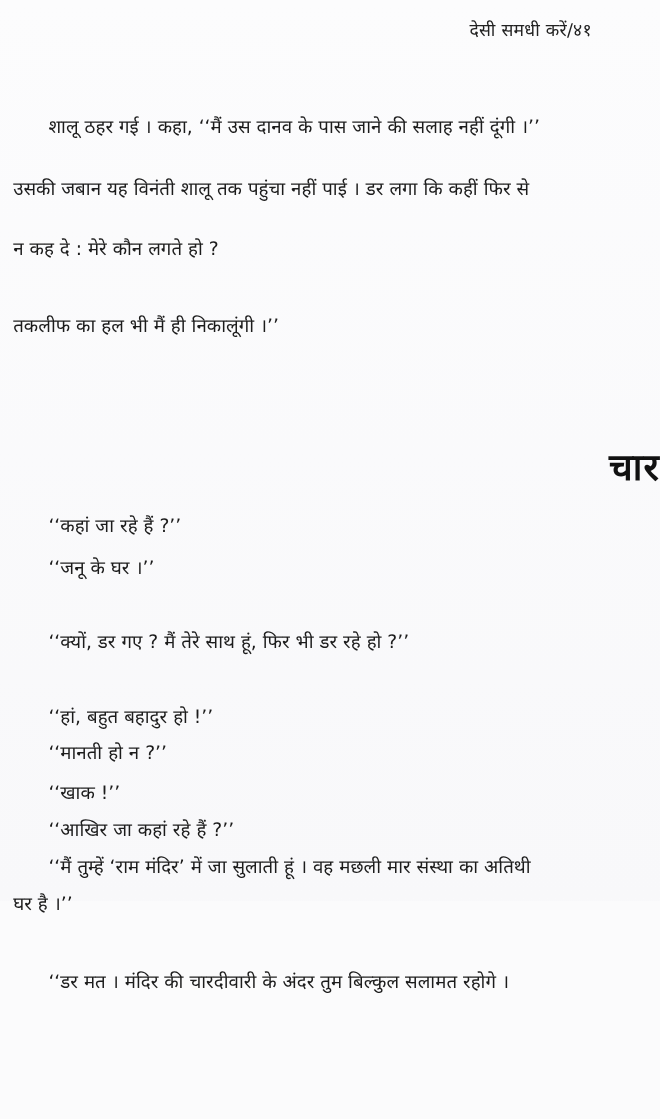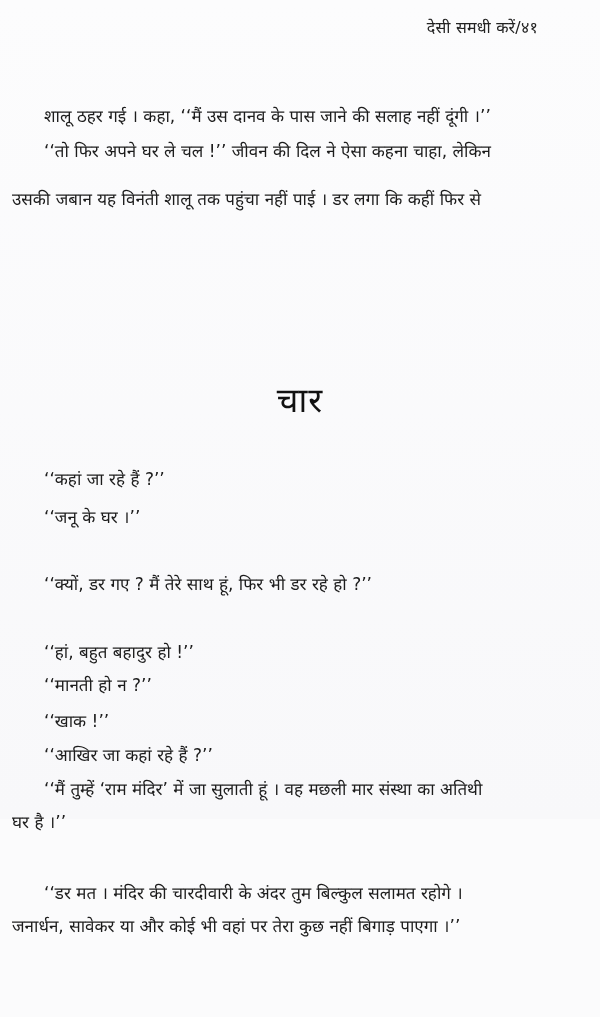--- a/index.html
+++ b/index.html
@@ -34,48 +34,48 @@
     position: absolute;
     white-space: nowrap;
     font-size: 17px;
     line-height: 24px;
     color: #1c1c1c;
   }
   .indent { left: 44px; }
   .flush { left: 12px; }
   .chapter {
     position: absolute;
-    top: 376px;
+    top: 400px;
     left: 0;
     width: 600px;
-    text-align: center;
+    text-align: right;
     font-size: 34px;
-    font-weight: normal;
+    font-weight: bold;
     color: #111;
     letter-spacing: 1px;
   }
 </style>
 </head>
 <body>
 
 <div class="page">
 
   <div class="header">देसी समधी करें/४१</div>
 
   <div class="line indent" style="top:104px">शालू ठहर गई । कहा, ‘‘मैं उस दानव के पास जाने की सलाह नहीं दूंगी ।’’</div>
-  <div class="line indent" style="top:139px">‘‘तो फिर अपने घर ले चल !’’ जीवन की दिल ने ऐसा कहना चाहा, लेकिन</div>
-  <div class="line flush" style="top:187px">उसकी जबान यह विनंती शालू तक पहुंचा नहीं पाई । डर लगा कि कहीं फिर से</div>
+  <div class="line flush" style="top:160px">उसकी जबान यह विनंती शालू तक पहुंचा नहीं पाई । डर लगा कि कहीं फिर से</div>
+  <div class="line flush" style="top:215px">न कह दे : मेरे कौन लगते हो ?</div>
+  <div class="line flush" style="top:285px">तकलीफ का हल भी मैं ही निकालूंगी ।’’</div>
 
   <div class="chapter">चार</div>
 
   <div class="line indent" style="top:467px">‘‘कहां जा रहे हैं ?’’</div>
   <div class="line indent" style="top:505px">‘‘जनू के घर ।’’</div>
   <div class="line indent" style="top:572px">‘‘क्यों, डर गए ? मैं तेरे साथ हूं, फिर भी डर रहे हो ?’’</div>
   <div class="line indent" style="top:640px">‘‘हां, बहुत बहादुर हो !’’</div>
   <div class="line indent" style="top:673px">‘‘मानती हो न ?’’</div>
   <div class="line indent" style="top:709px">‘‘खाक !’’</div>
   <div class="line indent" style="top:743px">‘‘आखिर जा कहां रहे हैं ?’’</div>
   <div class="line indent" style="top:777px">‘‘मैं तुम्हें ‘राम मंदिर’ में जा सुलाती हूं । वह मछली मार संस्था का अतिथी</div>
   <div class="line flush" style="top:810px">घर है ।’’</div>
   <div class="line indent" style="top:881px">‘‘डर मत । मंदिर की चारदीवारी के अंदर तुम बिल्कुल सलामत रहोगे ।</div>
-  <div class="line flush" style="top:914px">जनार्धन, सावेकर या और कोई भी वहां पर तेरा कुछ नहीं बिगाड़ पाएगा ।’’</div>
 
 </div>
 
 </body></html>

